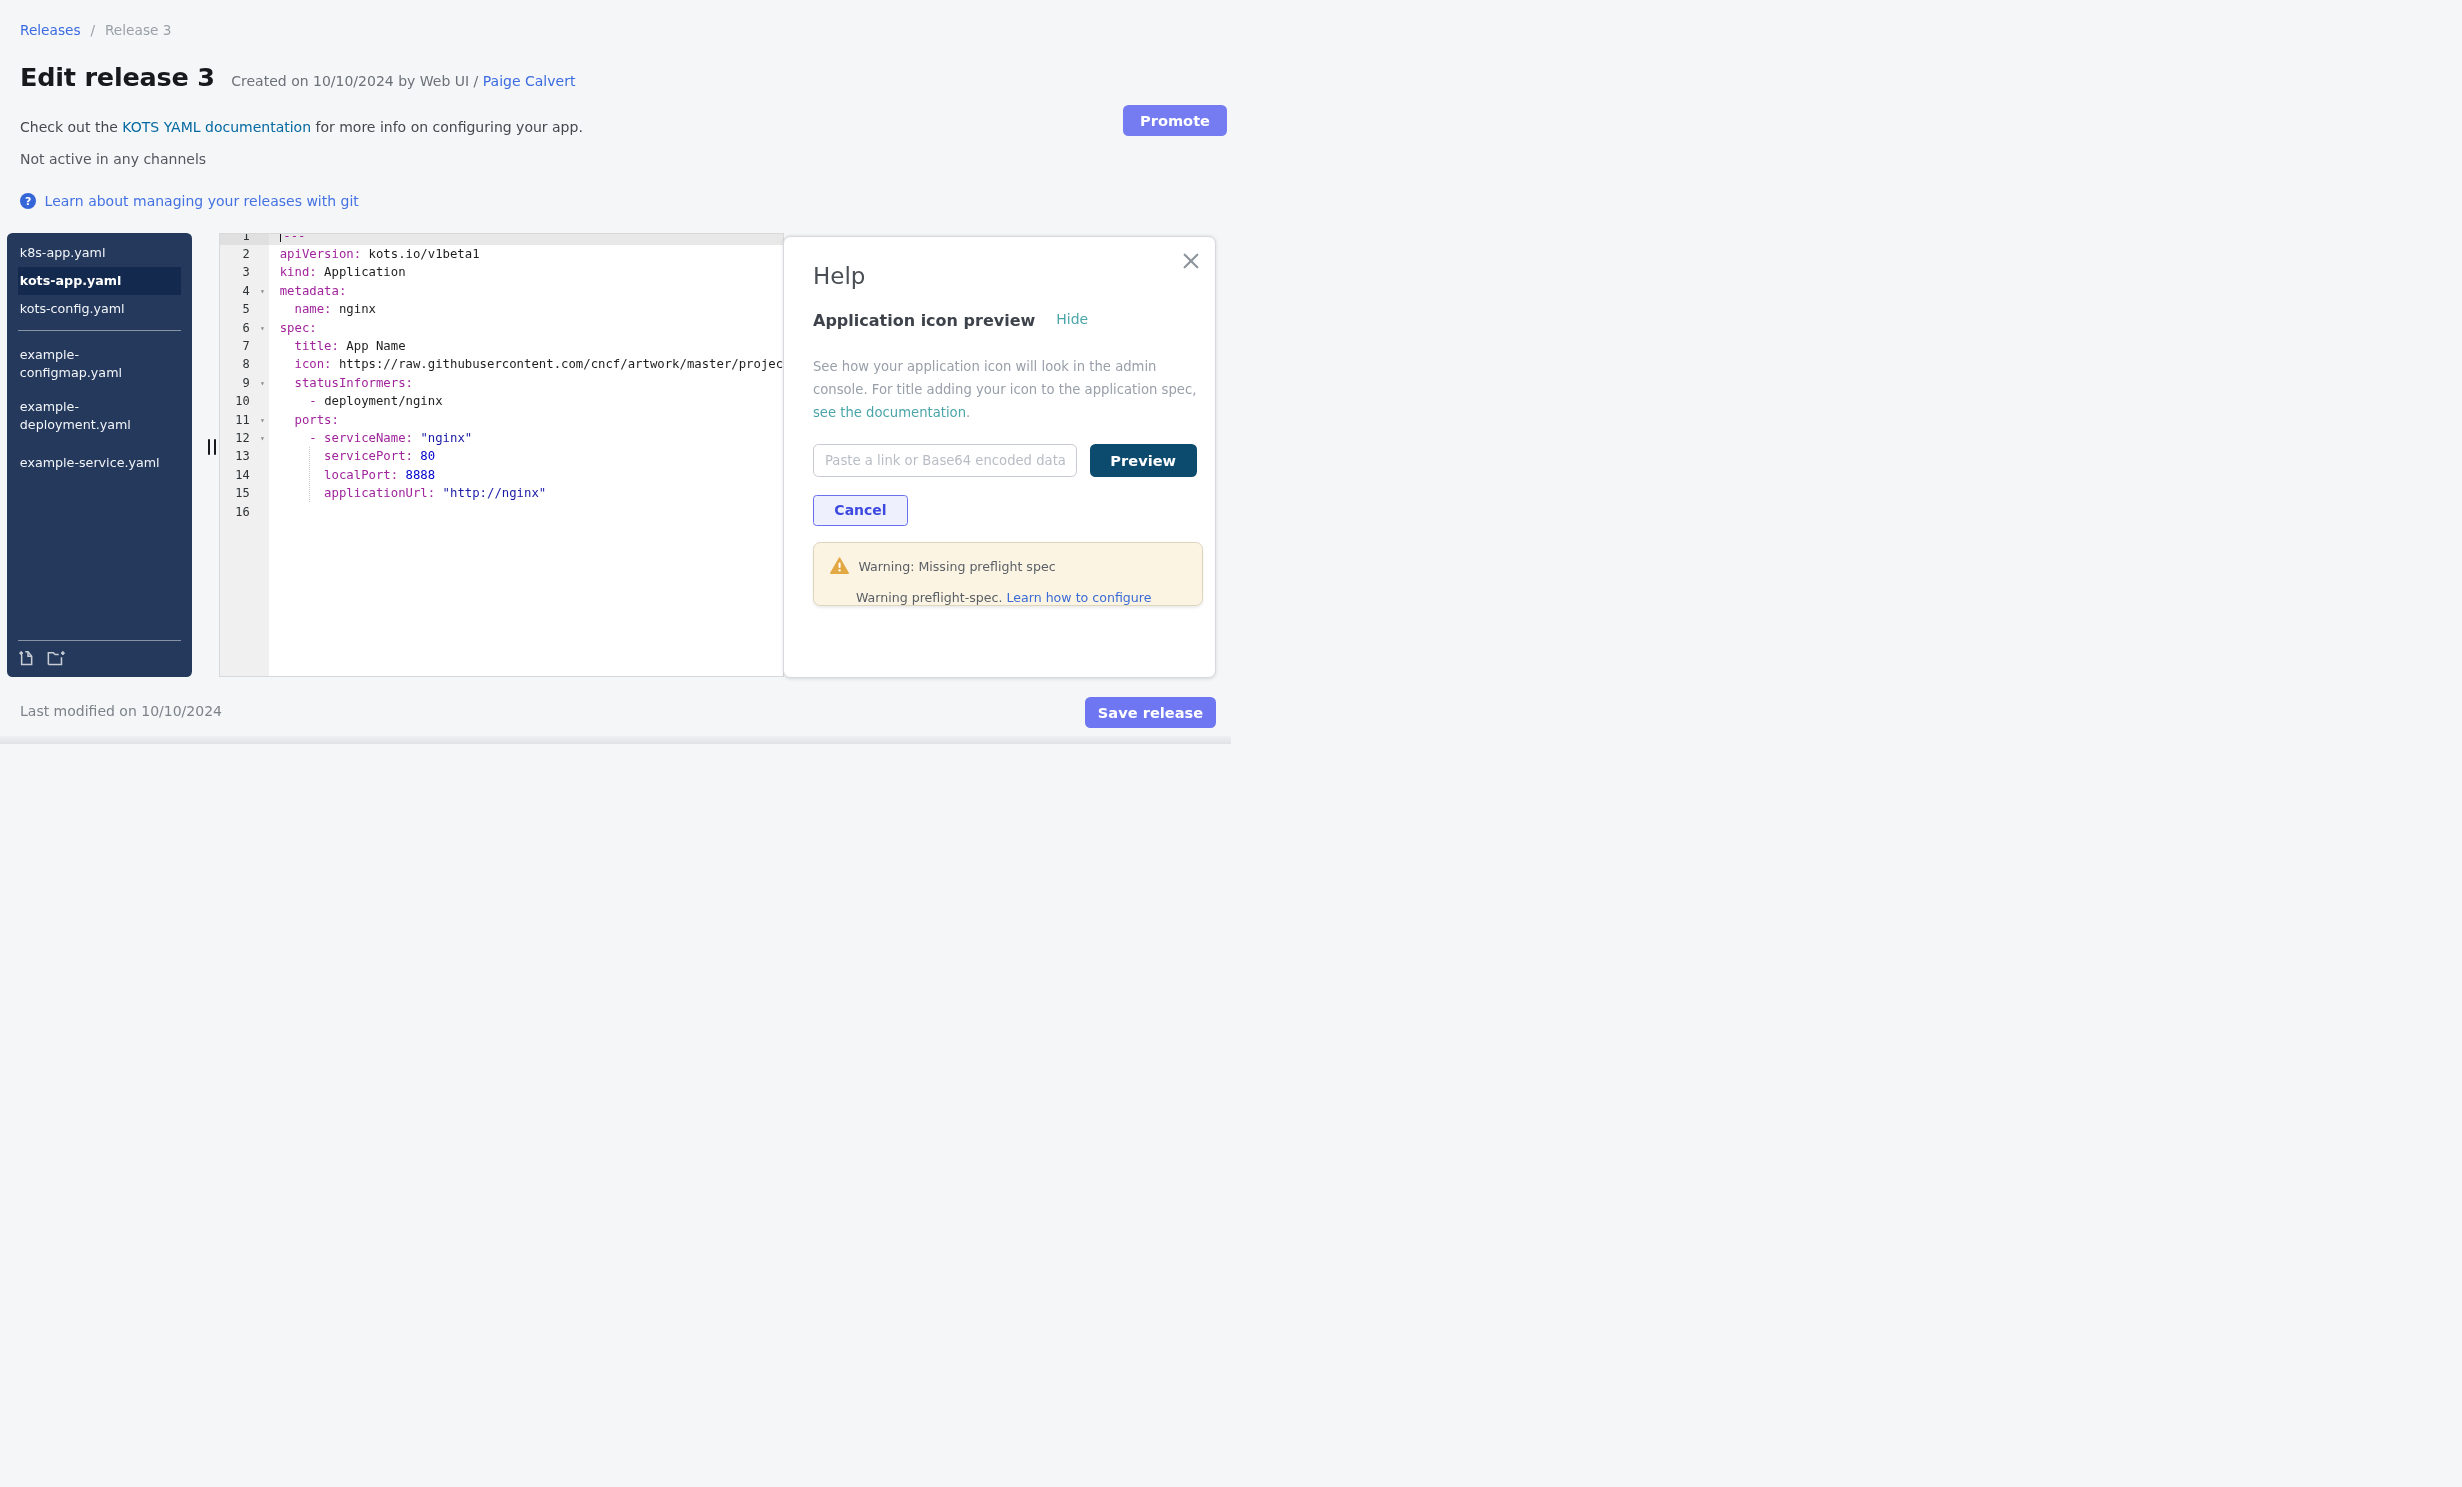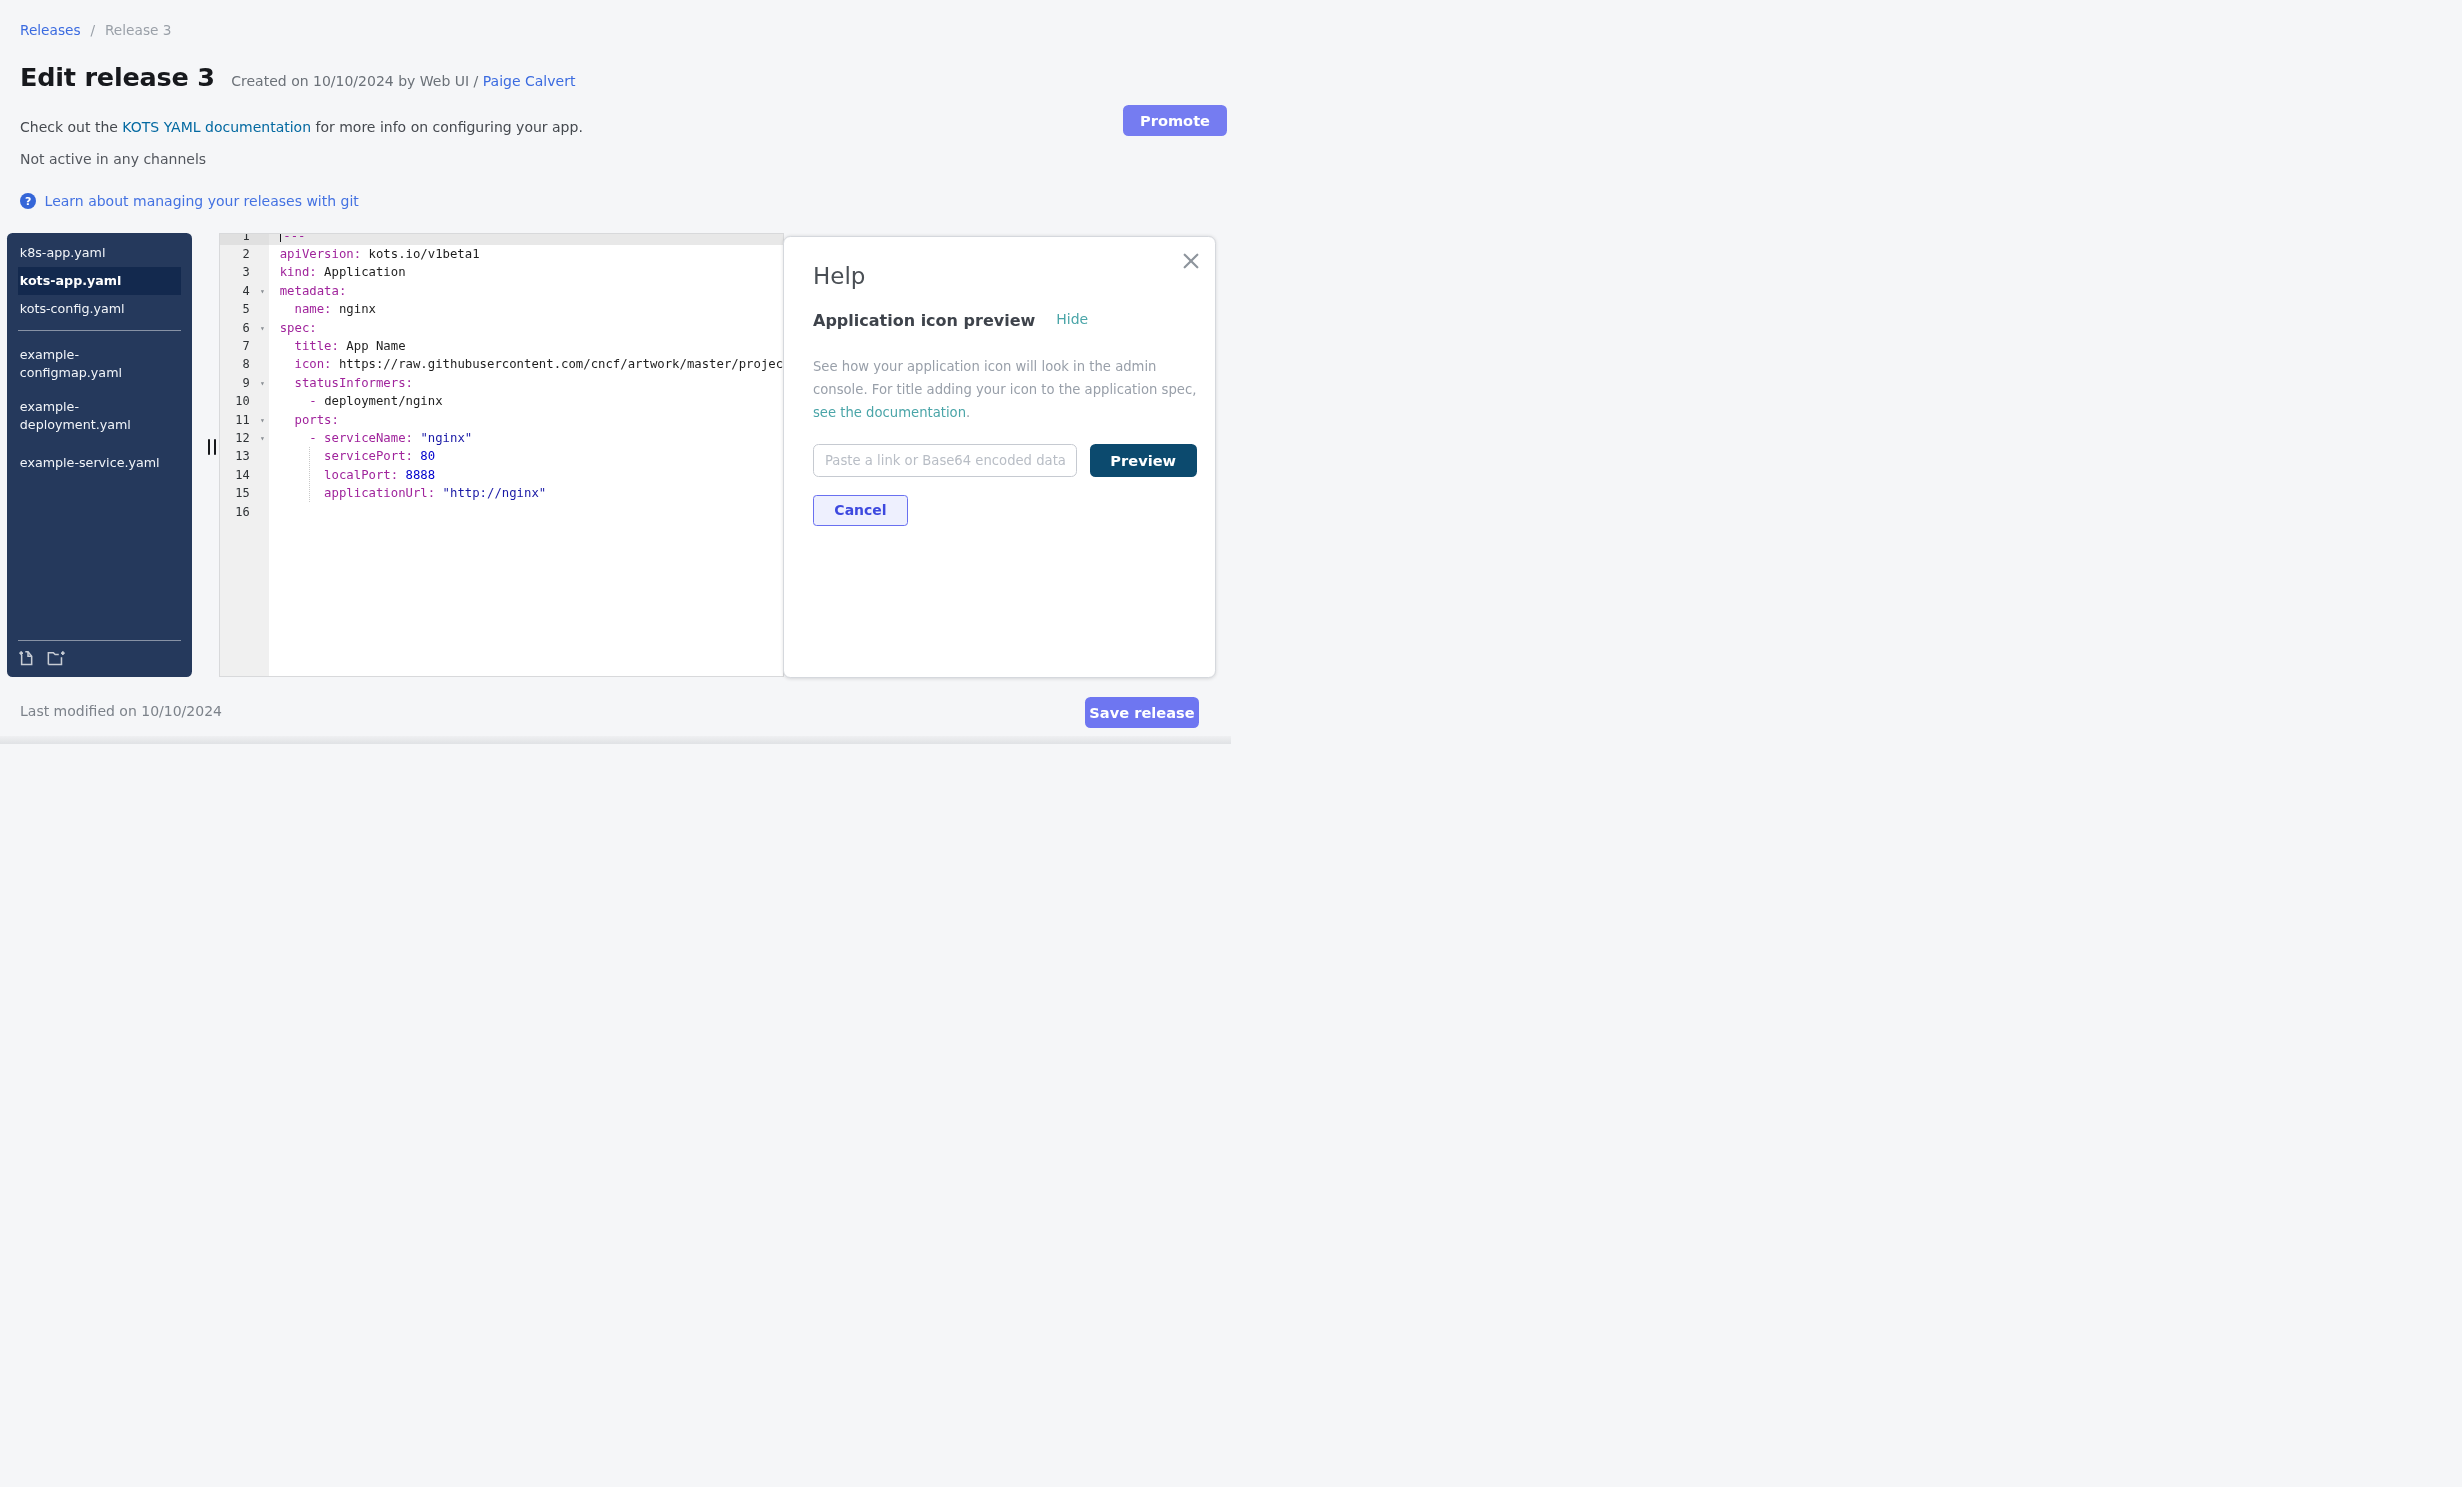--- a/index.html
+++ b/index.html
@@ -124,21 +124,21 @@
     padding:13.7px 0 0 16.4px; overflow:hidden; position:relative;
   }
   .warn-line1 { display:flex; align-items:center; gap:9px; }
   .warn-text { font-size:12.6px; color:#5a5f66; }
   .warn-line2 { margin:12.7px 0 0 25.5px; font-size:12.6px; color:#5a5f66; }
   .warn-line2 a { color:#3b6bd6; }
 
   
   .footer-left { position:absolute; left:20px; top:703px; font-size:14px; color:#7c828a; }
   .save-btn {
-    position:absolute; left:1085px; top:697px; width:114px; height:31px;
+    position:absolute; left:1085px; top:697px; width:131px; height:31px;
     background:#6e76f1; color:#fff; border:none; border-radius:5.5px;
     font-size:14.6px; font-weight:bold; font-family:inherit; cursor:pointer;
   }
   .bottom-strip { position:absolute; left:0; bottom:0; width:100%; height:8.2px;
     background:linear-gradient(to bottom,#eff0f2,#e0e2e5); }
 </style>
 </head>
 <body>
 
 <div class="breadcrumb">
@@ -260,18 +260,33 @@
     </div>
 
 
   <div class="input-row">
     <input class="link-input" type="text" placeholder="Paste a link or Base64 encoded data URL" style="">
     <button class="preview-btn">Preview</button>
   </div>
 
   <button class="cancel-btn">Cancel</button>
 
+  <div class="warning-box">
+    <div class="warn-line1">
+      <span>
+        <svg width="19" height="17.3" viewBox="0 0 24 22">
+          <path d="M12 1.5 L23 20.5 H1 Z" fill="#e2a844" stroke="#e2a844" stroke-width="2" stroke-linejoin="round"></path>
+          <rect x="10.8" y="7" width="2.6" height="7" rx="1.2" fill="#fff"></rect>
+          <circle cx="12.1" cy="17" r="1.5" fill="#fff"></circle>
+        </svg>
+      </span>
+      <span class="warn-text">Warning: Missing preflight spec</span>
+    </div>
+    <div class="warn-line2">
+      <span>Warning preflight-spec. </span><a>Learn how to configure</a>
+    </div>
+  </div>
 </div>
 
 <div class="footer-left">Last modified on 10/10/2024</div>
 <button class="save-btn">Save release</button>
 <div class="bottom-strip"></div>
 
 
 </body></html>

